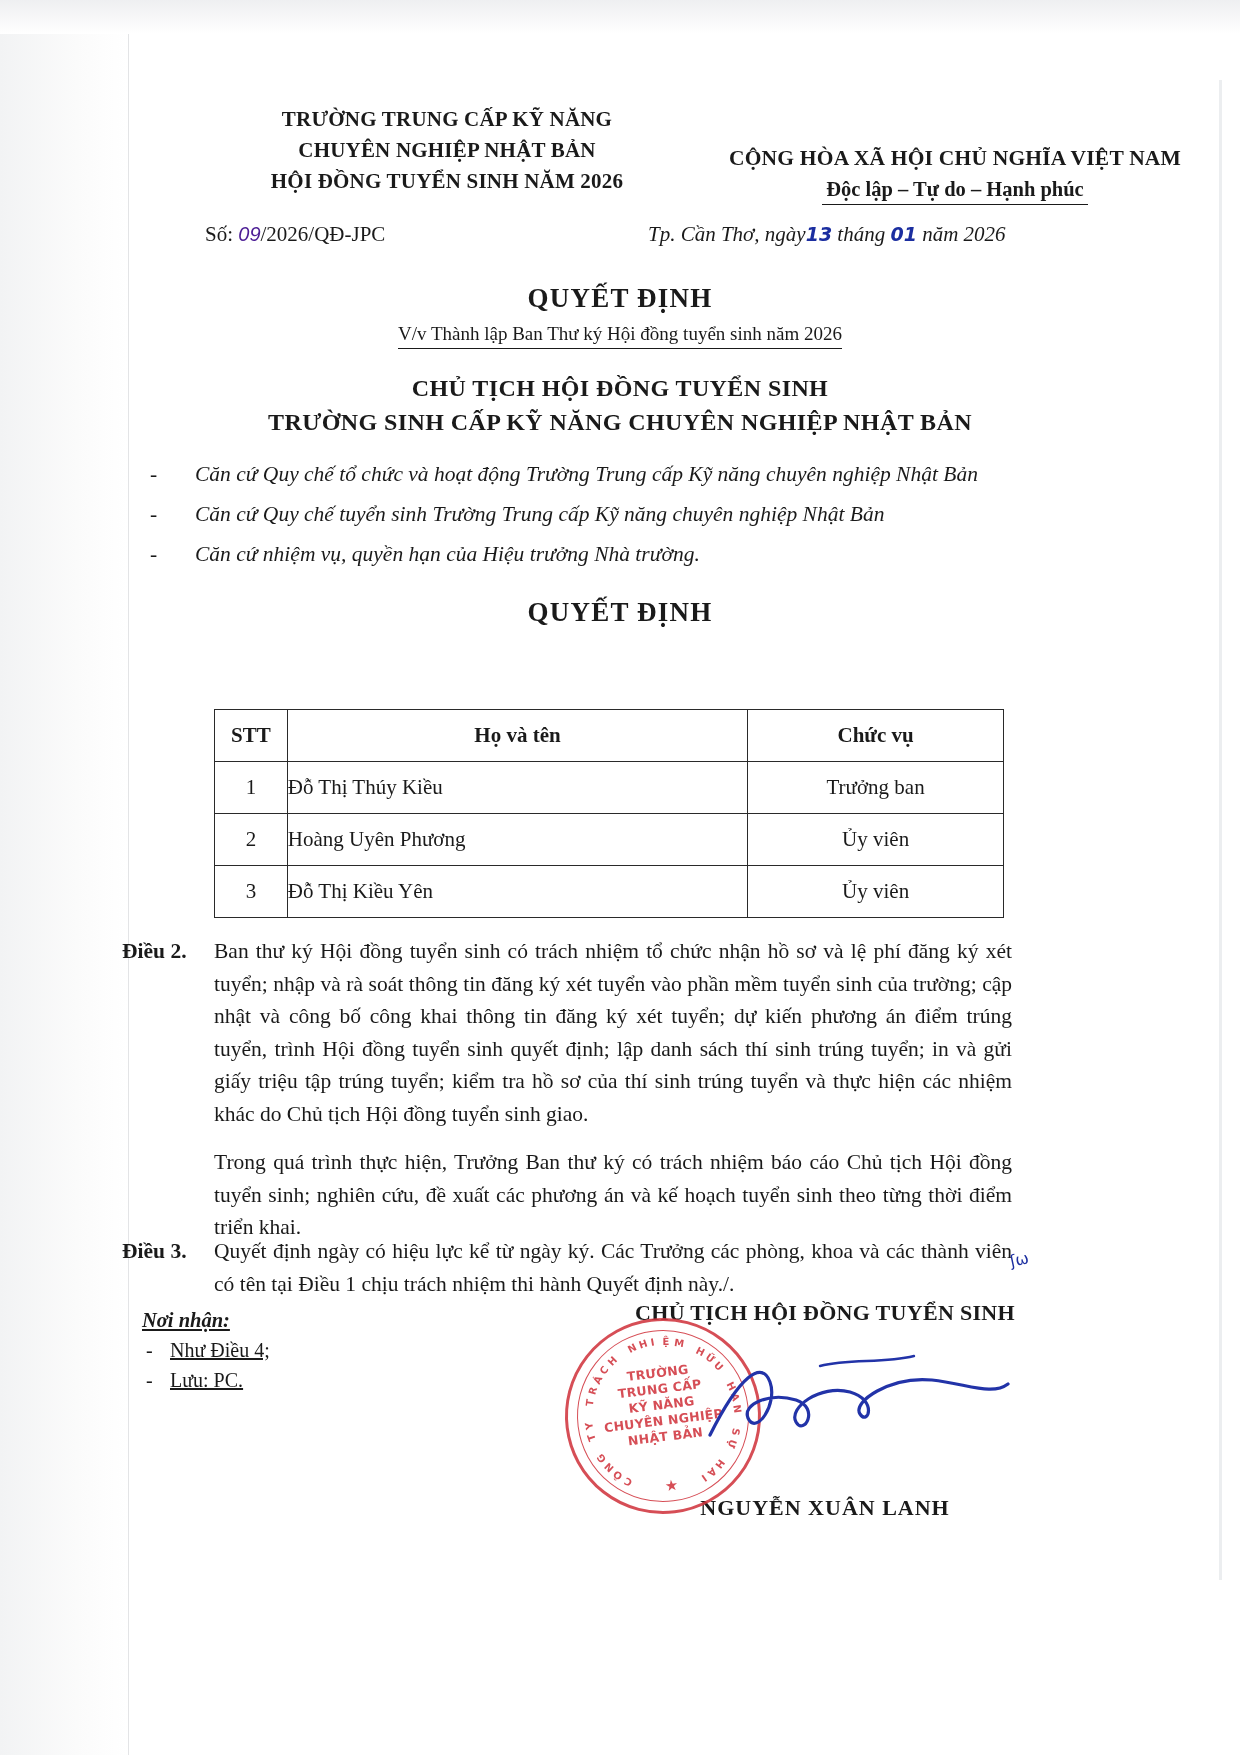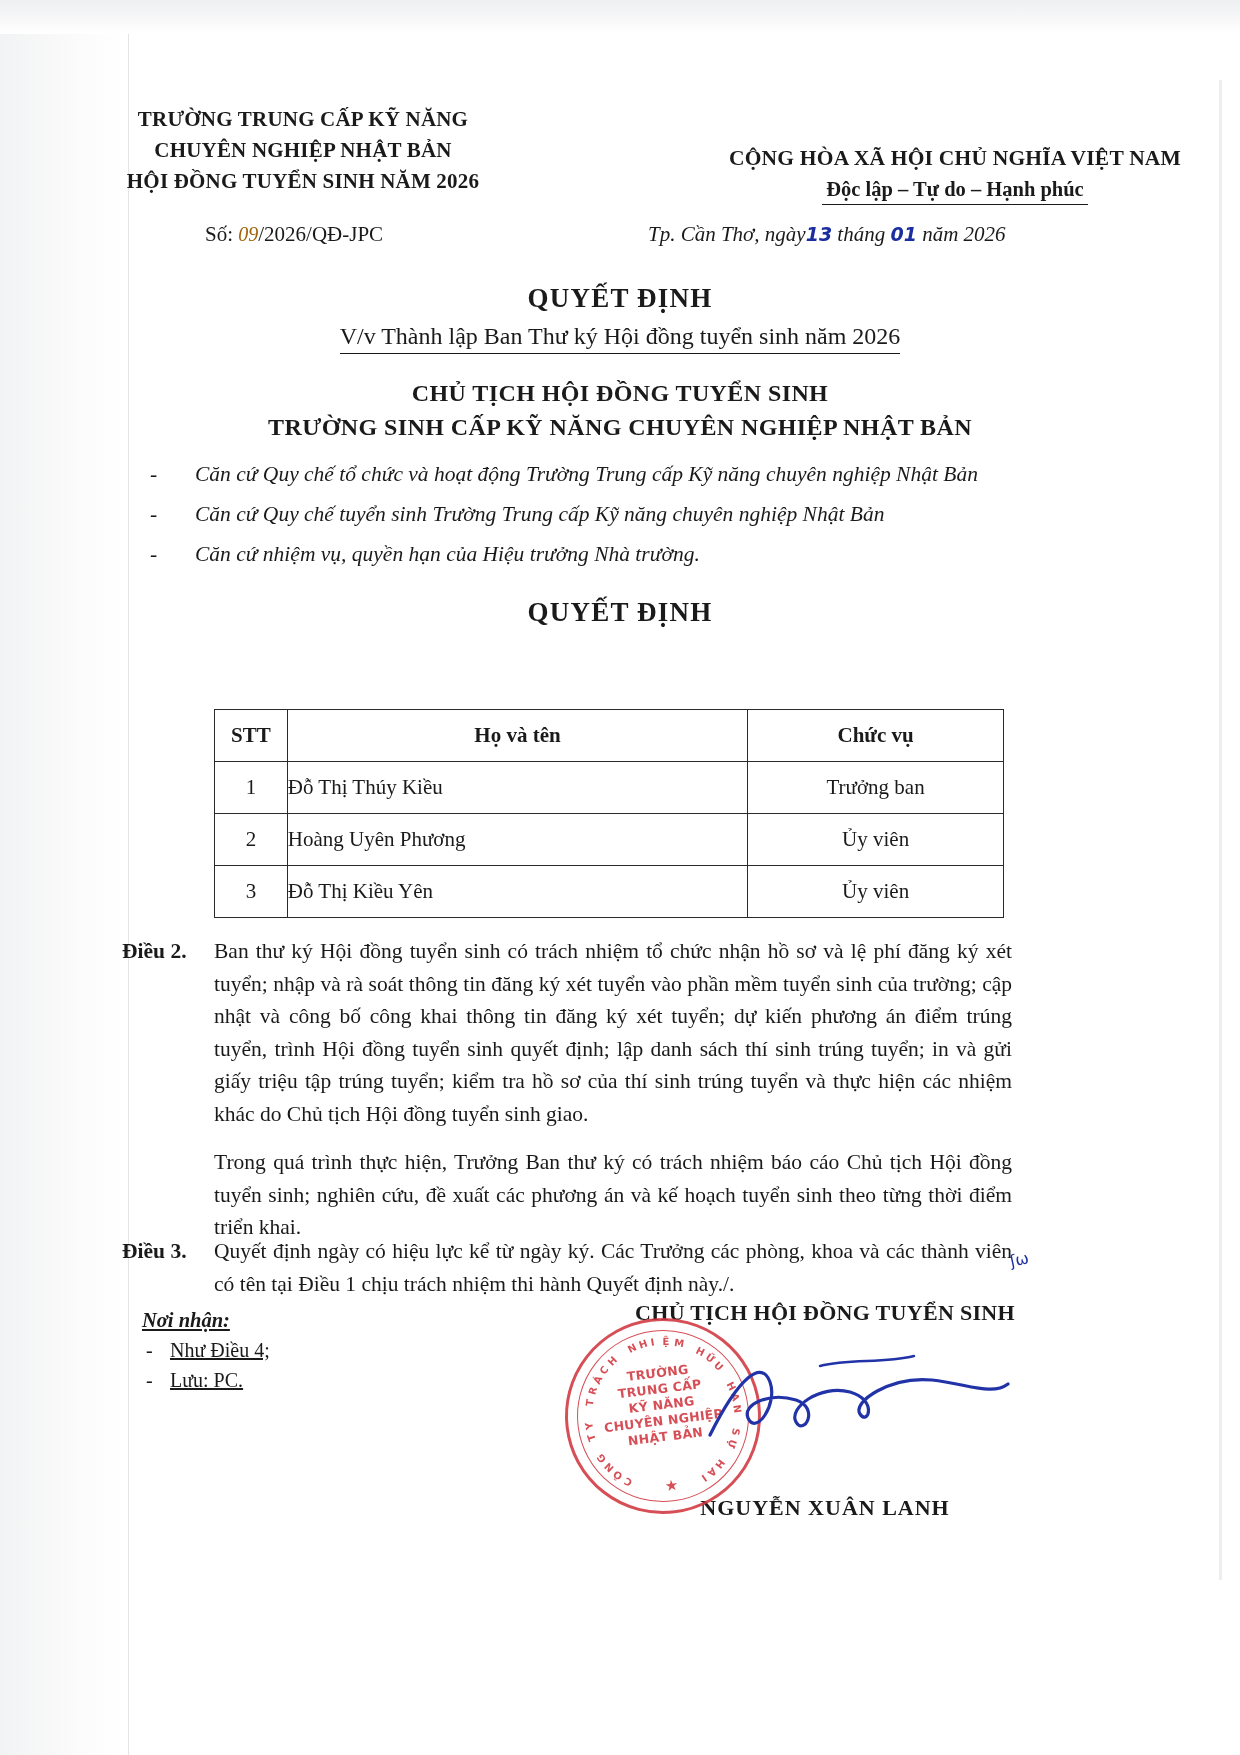--- a/index.html
+++ b/index.html
@@ -45,21 +45,21 @@
     height: 1755px;
   }
 
   
   .header {
     position: absolute;
     top: 104px;
     left: 0;
     width: 1240px;
     display: flex;
-    justify-content: space-between;
+    justify-content: flex-end;
   }
   .hdr-left {
     width: 430px;
     margin-left: 88px;
     text-align: center;
     font-weight: bold;
     font-size: 21px;
     line-height: 31px;
     letter-spacing: 0.2px;
   }
@@ -90,22 +90,22 @@
     left: 0;
     width: 1240px;
   }
   .so {
     position: absolute;
     left: 205px;
     top: 0;
     font-size: 21px;
   }
   .so .hw {
-    font-family: Liberation Serif, serif;
-    color: #a16207;
+    font-family: Liberation Sans, sans-serif;
+    color: #4c1d95;
     font-size: 20px;
     font-style: italic;
   }
   .place-date {
     position: absolute;
     left: 648px;
     top: 0;
     font-size: 21px;
     font-style: italic;
   }
@@ -124,21 +124,21 @@
     left: 0;
     width: 1240px;
     text-align: center;
   }
   .t-quyetdinh {
     font-size: 27px;
     font-weight: bold;
     letter-spacing: 1.2px;
   }
   .t-vv {
-    font-size: 24px;
+    font-size: 19px;
     margin-top: 9px;
     display: inline-block;
     padding-bottom: 3px;
     border-bottom: 1.4px solid #1a1a1a;
   }
   .t-chutich {
     font-size: 24px;
     font-weight: bold;
     margin-top: 22px;
     letter-spacing: 0.4px;

